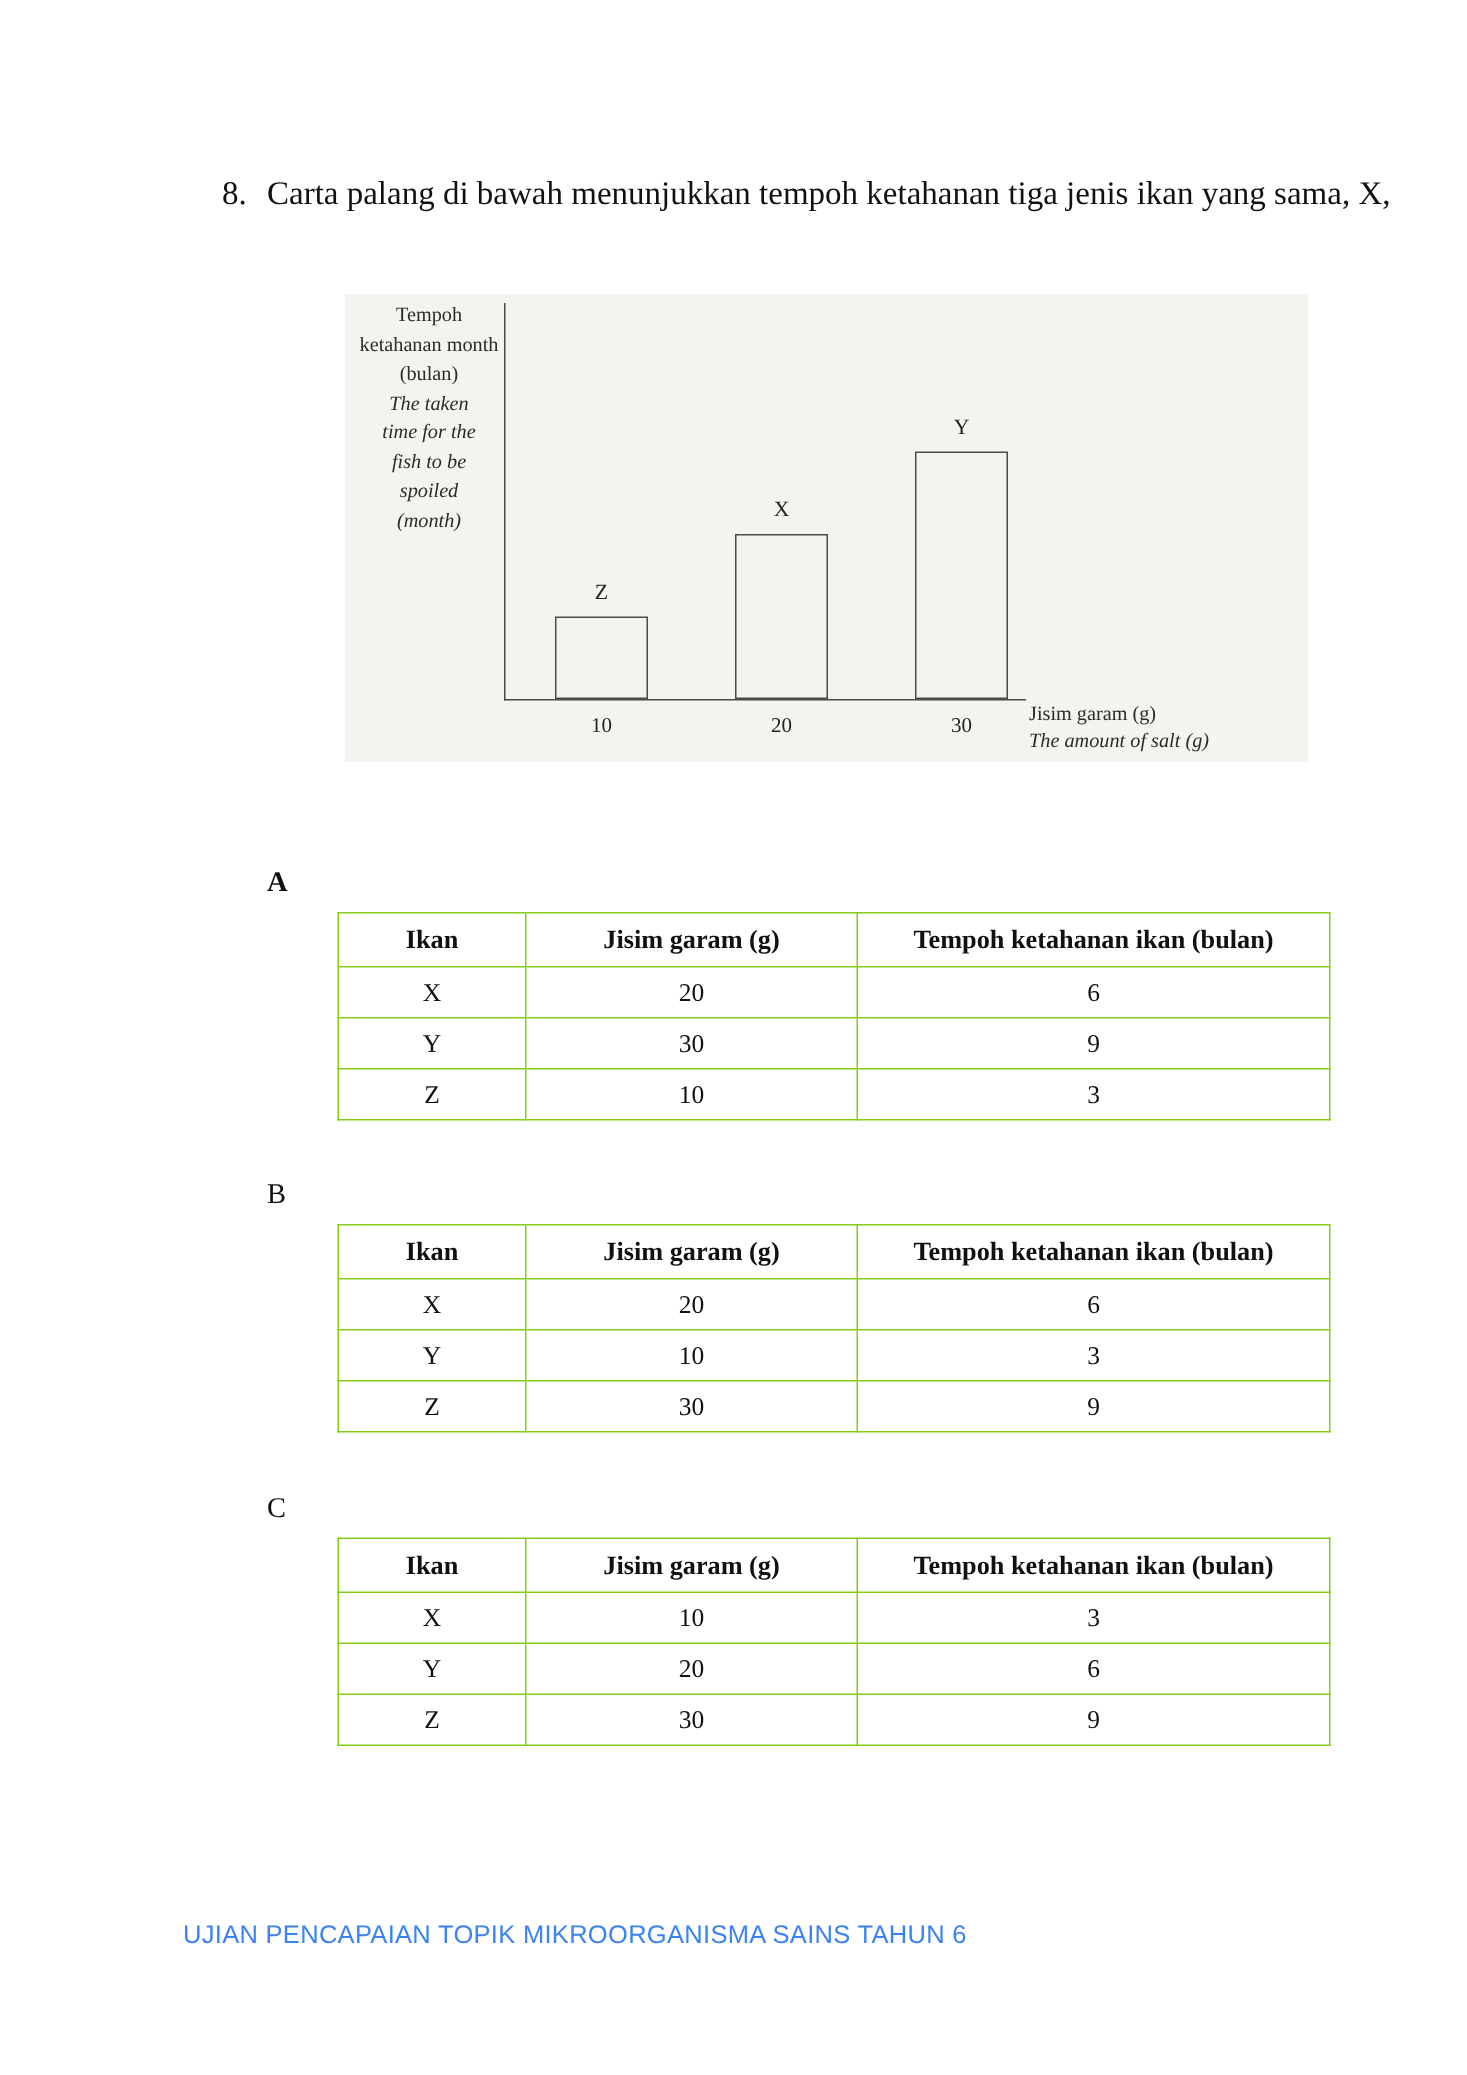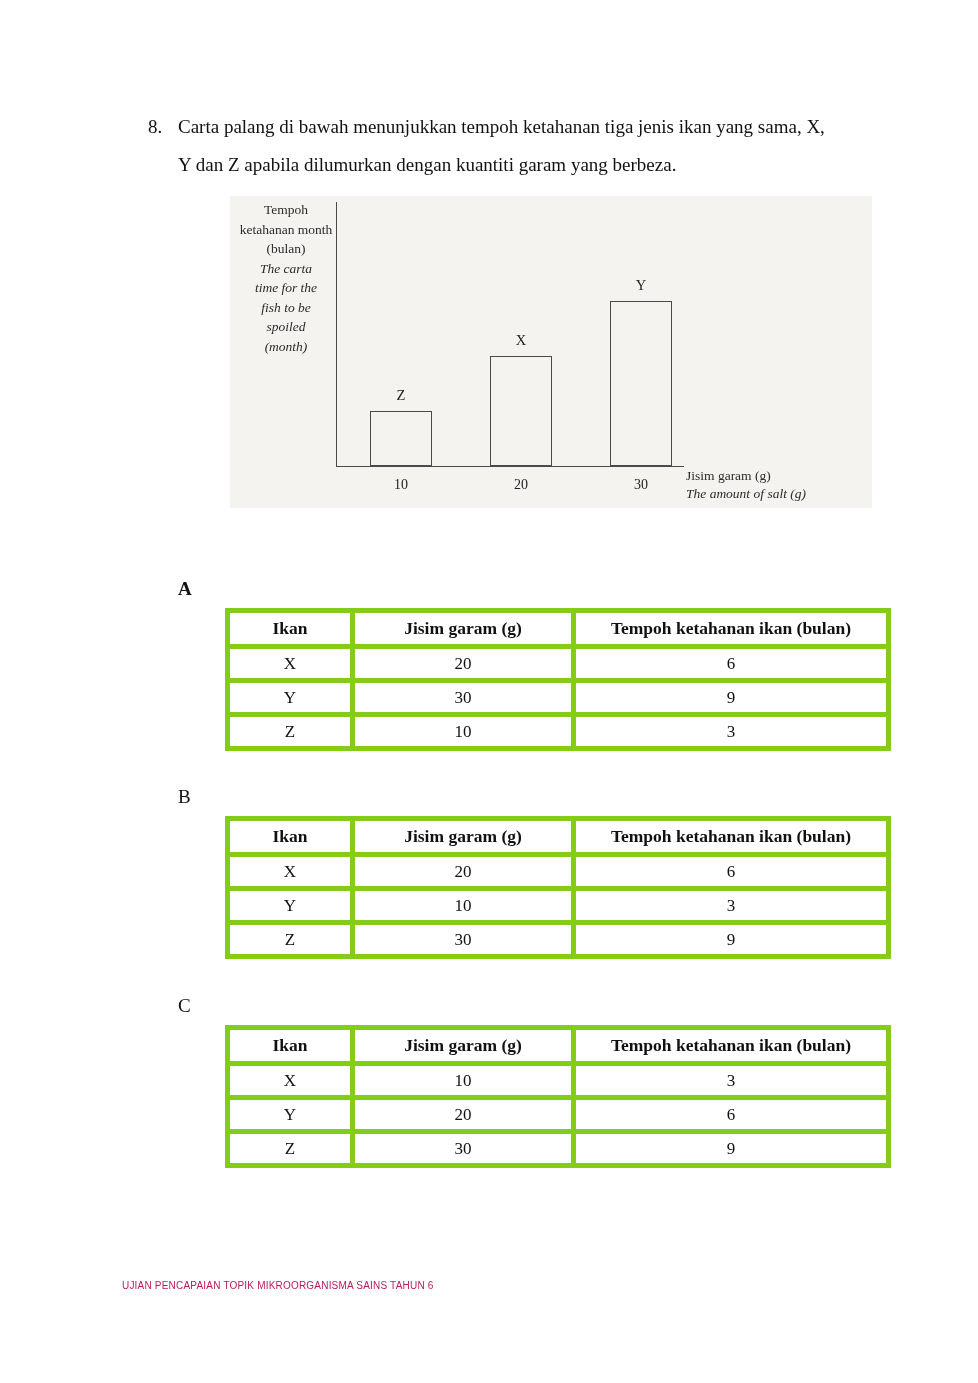--- a/index.html
+++ b/index.html
@@ -1,21 +1,21 @@
 <!DOCTYPE html>
 <html><head>
 <meta charset="utf-8">
 <style>
   * { margin:0; padding:0; box-sizing:border-box; }
   html,body { background:#ffffff; }
   .page {
     position:relative; width:978px; height:1383px; background:#ffffff;
     font-family:"Liberation Serif", serif; color:#111; overflow:hidden;
   }
-  .q-row { position:absolute; left:148px; font-size:19px; white-space:nowrap; }
+  .q-row { position:absolute; left:148px; font-size:22px; white-space:nowrap; }
   .q-num { display:inline-block; width:30px; }
   .q-text { display:inline-block; }
   .indent { left:178px; }
 
   
   .chart {
     position:absolute; left:230px; top:196px; width:642px; height:312px;
     background:#f4f3f0; font-size:13.5px; color:#2b2b2b;
   }
   .ylab { position:absolute; left:4px; top:4px; width:104px; text-align:center; line-height:19.5px; }
@@ -34,49 +34,46 @@
   .bold { font-weight:bold; }
 
   table.option-table {
     position:absolute; left:225px; width:661px; border-collapse:collapse;
     font-size:17px; color:#111; table-layout:fixed;
   }
   table.option-table col.c1 { width:125px; }
   table.option-table col.c2 { width:221px; }
   table.option-table col.c3 { width:315px; }
   table.option-table th, table.option-table td {
-    border:5px solid #84cc16; text-align:center; vertical-align:middle;
+    border:1px solid #84cc16; text-align:center; vertical-align:middle;
     font-family:"Liberation Serif", serif;
   }
   table.option-table th { height:36px; font-weight:bold; font-size:17.5px; }
   table.option-table td { height:34px; }
 
   .footer {
     position:absolute; left:122px; top:1280px; font-family:"Liberation Sans", sans-serif;
-    font-size:10px; color:#be185d; letter-spacing:0.2px;
+    font-size:17px; color:#3b82f6; letter-spacing:0.2px;
   }
 </style>
 </head>
 <body>
 
 <div class="page">
 
   <div class="q-row" style="top:116px;">
     <span class="q-num">8.</span><span class="q-text">Carta palang di bawah menunjukkan tempoh ketahanan tiga jenis ikan yang sama, X,</span>
-  </div>
-  <div class="q-row indent" style="top:154px;">
-    <span class="q-text">Y dan Z apabila dilumurkan dengan kuantiti garam yang berbeza.</span>
   </div>
 
   <div class="chart">
     <div class="ylab">
       <div>Tempoh</div>
       <div>ketahanan month</div>
       <div>(bulan)</div>
-      <div class="it">The carta</div>
+      <div class="it">The taken</div>
       <div class="it">time for the</div>
       <div class="it">fish to be</div>
       <div class="it">spoiled</div>
       <div class="it">(month)</div>
     </div>
 
     <div class="axis-v"></div>
     <div class="axis-h"></div>
 
     <div class="bar p0" style="height: 55px; top: 215px;"></div>

